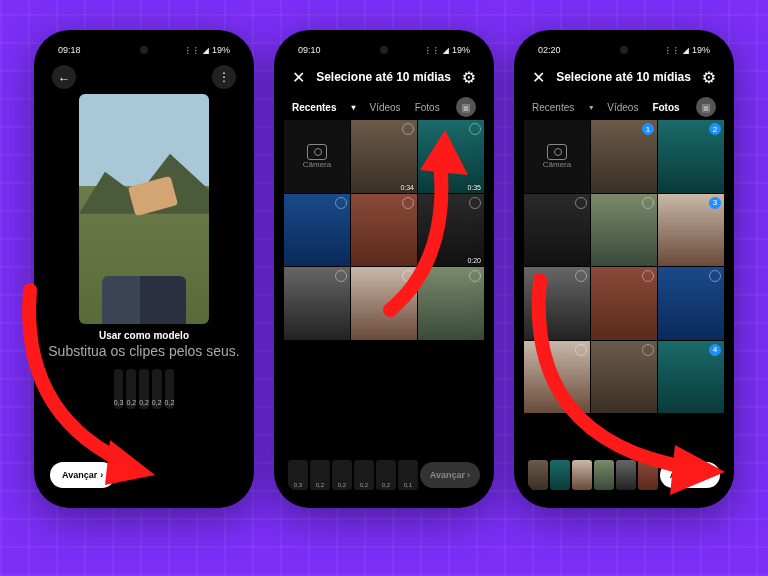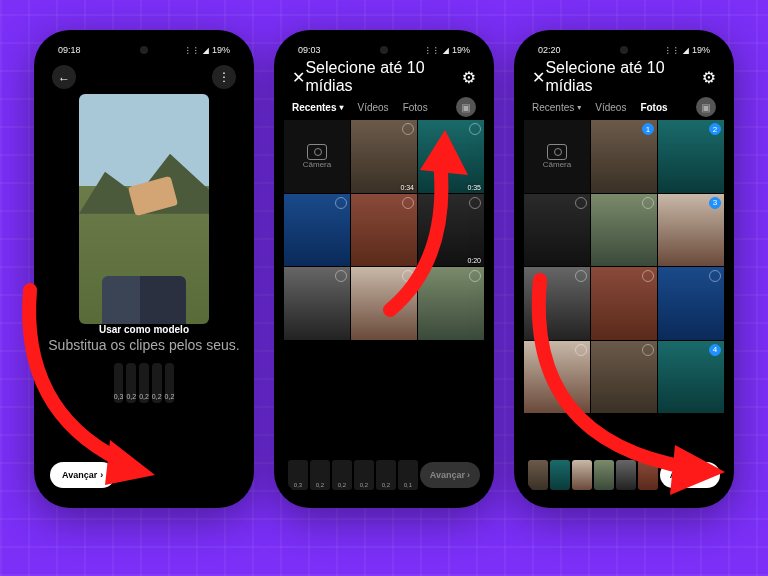--- a/index.html
+++ b/index.html
@@ -18,34 +18,34 @@
     position:relative; box-shadow:0 10px 40px rgba(0,0,0,.4);
     padding:10px;
   }
   .notch { position:absolute; top:16px; left:50%; transform:translateX(-50%); width:8px; height:8px; background:#222; border-radius:50%; }
   .screen { width:100%; height:100%; background:#000; border-radius:28px; overflow:hidden; display:flex; flex-direction:column; color:#fff; }
   .status { height:20px; display:flex; justify-content:space-between; align-items:center; font-size:9px; padding:0 14px; color:#eee; }
   .status .right { display:flex; gap:3px; align-items:center; }
   .sigicon { font-size:8px; }
   .header { height:34px; display:flex; align-items:center; justify-content:space-between; padding:0 8px; }
   .circbtn { width:24px; height:24px; border-radius:50%; background:#222; display:flex; align-items:center; justify-content:center; font-size:12px; color:#fff; }
-  .title { font-size:16px; font-weight:400; }
+  .title { font-size:12px; font-weight:700; }
   .tabs { height:26px; display:flex; align-items:center; gap:14px; padding:0 8px; font-size:10px; color:#aaa; }
-  .tab { display:flex; align-items:center; gap:3px; }
+  .tab { display:flex; align-items:center; gap:15px; }
   .tab.active { color:#fff; font-weight:600; }
   .chev { font-size:8px; }
   .stackbtn { margin-left:auto; width:20px; height:20px; border-radius:50%; background:#555; display:flex; align-items:center; justify-content:center; font-size:10px; }
 
   
   .p1main { flex:1; display:flex; flex-direction:column; align-items:center; }
   .hero { width:130px; height:230px; border-radius:6px; background:linear-gradient(180deg,#a8c8d8 0%,#a8c8d8 40%,#6b7b4a 40%,#5a6b3a 100%); position:relative; overflow:hidden; }
   .mountain { position:absolute; left:0; top:26%; width:100%; height:60px; background:#4a5a3a; clip-path:polygon(0 100%,20% 30%,45% 70%,70% 0,100% 60%,100% 100%); }
   .hand { position:absolute; left:40%; top:38%; width:44px; height:30px; background:#d4a574; border-radius:4px; transform:rotate(-15deg); }
   .legs { position:absolute; bottom:0; left:18%; width:64%; height:48px; background:linear-gradient(90deg,#3a4455 0,#3a4455 45%,#2a3040 45%,#2a3040 100%); border-radius:6px 6px 0 0; }
-  .p1text { text-align:center; margin-top:0; }
+  .p1text { text-align:center; margin-top:6px; }
   .ptitle { font-size:10px; font-weight:600; }
   .psub { font-size:14px; color:#aaa; margin-top:2px; }
   .clips { display:flex; gap:3px; margin-top:10px; padding:0 6px; }
   .clip { flex:1; height:40px; background:#1a1a1a; border-radius:4px; display:flex; align-items:flex-end; justify-content:center; font-size:7px; color:#bbb; padding-bottom:3px; }
   .p1foot { display:flex; gap:6px; padding:8px 6px 10px; }
   .btn-outline { flex:1; height:26px; border:1px solid #444; border-radius:14px; background:transparent; color:#fff; font-size:9px; display:flex; align-items:center; justify-content:center; }
   .btn-fill { height:26px; padding:0 12px; border-radius:14px; background:#fff; color:#000; font-size:9px; font-weight:600; display:flex; align-items:center; justify-content:center; gap:3px; }
 
   
   .gallery { flex:1; overflow:hidden; }
@@ -127,21 +127,21 @@
             <span>›</span>
           </div>
       </div>
     </div>
   </div>
 
   <div class="phone">
     <div class="notch"></div>
     <div class="screen">
       <div class="status">
-        <span>09:03</span>
+        <span>09:10</span>
         <span class="right">
             <span class="sigicon">⋮⋮</span>
             <span class="sigicon">◢</span>
             <span>19%</span>
           </span>
       </div>
       <div class="header">
         <div><span>✕</span></div>
         <div class="title">Selecione até 10 mídias</div>
         <div><span>⚙</span></div>

